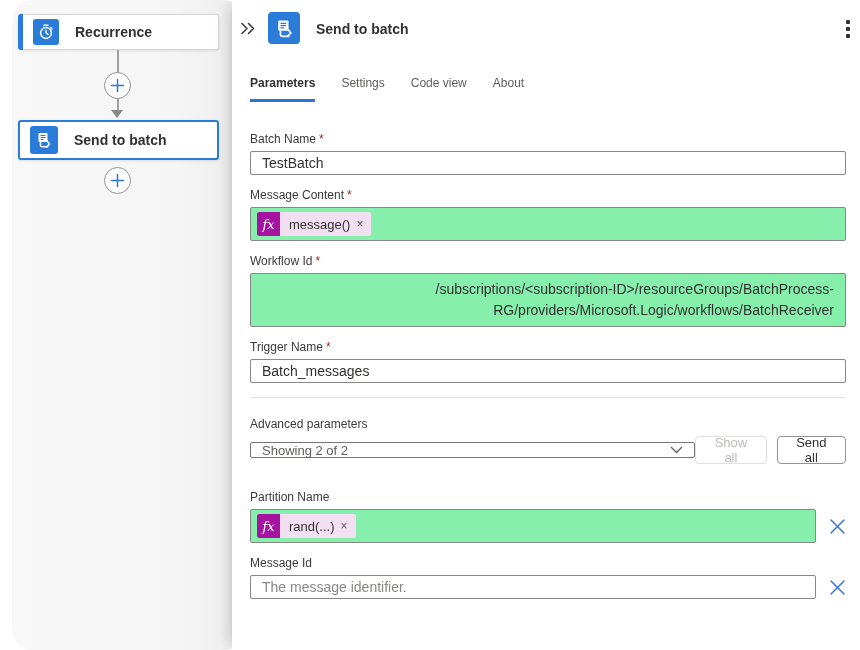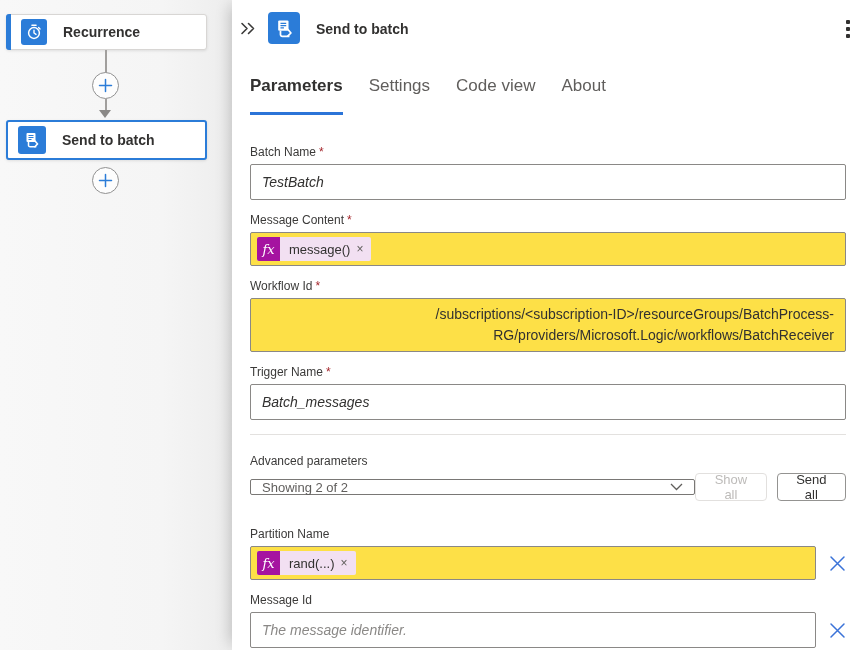--- a/index.html
+++ b/index.html
@@ -1,21 +1,21 @@
 <!DOCTYPE html>
 <html><head>
 <meta charset="utf-8">
 <style>
   * { box-sizing: border-box; margin: 0; padding: 0; }
   html,body { width:860px; height:650px; overflow:hidden; background:#fff;
     font-family:"Liberation Sans","DejaVu Sans",sans-serif; color:#323130; }
 
   
-  .canvas { position:absolute; left:0; top:0; width:232px; height:650px;
-    background:linear-gradient(to right,#f8f8f8 0%,#f5f5f5 70%,#ededed 100%); }
+  .canvas { position:absolute; left:12px; top:0; width:232px; height:650px;
+    background:linear-gradient(to right,#f8f8f8 0%,#f5f5f5 70%,#ededed 100%);border-radius:21px; }
   .node-card { position:absolute; left:6px; width:201px; background:#fff;
     display:flex; align-items:center; cursor:pointer; }
   .node-recurrence { top:14px; height:36px; border:1px solid #d8d6d4;
     border-radius:3px; box-shadow:0 1px 3px rgba(0,0,0,0.10); }
   .accent-bar { position:absolute; left:-1px; top:-1px; width:5px; height:36px;
     background:#2b7cd8; border-radius:3px 0 0 3px; }
   .node-icon { width:26px; height:26px; border-radius:3px; background:#2b7cd8;
     display:flex; align-items:center; justify-content:center; flex:none; }
   .node-recurrence .node-icon { margin-left:14px; }
   .node-sendbatch { top:120px; height:40px; border:2px solid #2b7cd8;
@@ -44,33 +44,33 @@
     border-radius:4px; background:#2b7cd8; display:flex; align-items:center;
     justify-content:center; }
   .panel-title { position:absolute; left:84px; top:21px; font-size:14px;
     font-weight:700; color:#323130; }
   .more-btn { position:absolute; right:4px; top:18px; width:16px; height:22px;
     display:flex; flex-direction:column; align-items:center; justify-content:center;
     gap:3.5px; cursor:pointer; }
   .more-btn i { width:3.5px; height:3.5px; background:#323130; border-radius:1px; }
 
   .tabs { display:flex; gap:26px; padding-left:18px; margin-top:20px; }
-  .tab { font-size:17px; color:#605e5c; padding-bottom:16px; cursor:pointer;
+  .tab { font-size:12px; color:#605e5c; padding-bottom:9px; cursor:pointer;
     border-bottom:3px solid transparent; }
   .tab.active { color:#323130; font-weight:700; border-bottom-color:#2b74d8; }
 
   .form { padding:30px 14px 0 18px; }
   .f-label { display:block; font-size:12px; color:#3b3a39; margin-bottom:5px; }
   .req { color:#a4262c; margin-left:3px; }
-  .t-input { width:100%; height:36px; border:1px solid #8a8886; border-radius:2px;
+  .t-input { width:100%; height:24px; border:1px solid #8a8886; border-radius:2px;
     padding:0 11px; font-size:14px; color:#323130; background:#fff;
-    font-family:"Liberation Sans","DejaVu Sans",sans-serif; outline:none;font-style:italic; }
+    font-family:"Liberation Sans","DejaVu Sans",sans-serif; outline:none; }
   .t-input::placeholder { color:#8a8886; }
   .box-input { width:100%; border:1px solid #8a8886; border-radius:2px;
-    background:#fde047; font-size:14px; color:#323130; }
+    background:#86efac; font-size:14px; color:#323130; }
   .token-box { height:34px; display:flex; align-items:center; padding:0 6px; }
   .multiline-box { min-height:50px; padding:5px 11px; line-height:21px;
     overflow-wrap:break-word;text-align:right; }
   .row-gap { margin-bottom:13px; }
 
   .token { display:inline-flex; align-items:center; background:#f2e0f2;
     border-radius:2px; height:24px; cursor:pointer; }
   .fx-badge { width:23px; height:24px; background:#a513a0; color:#fff;
     border-radius:2px 0 0 2px; display:flex; align-items:center; justify-content:center;
     font-family:"DejaVu Serif",serif; font-style:italic; font-size:13px; }

